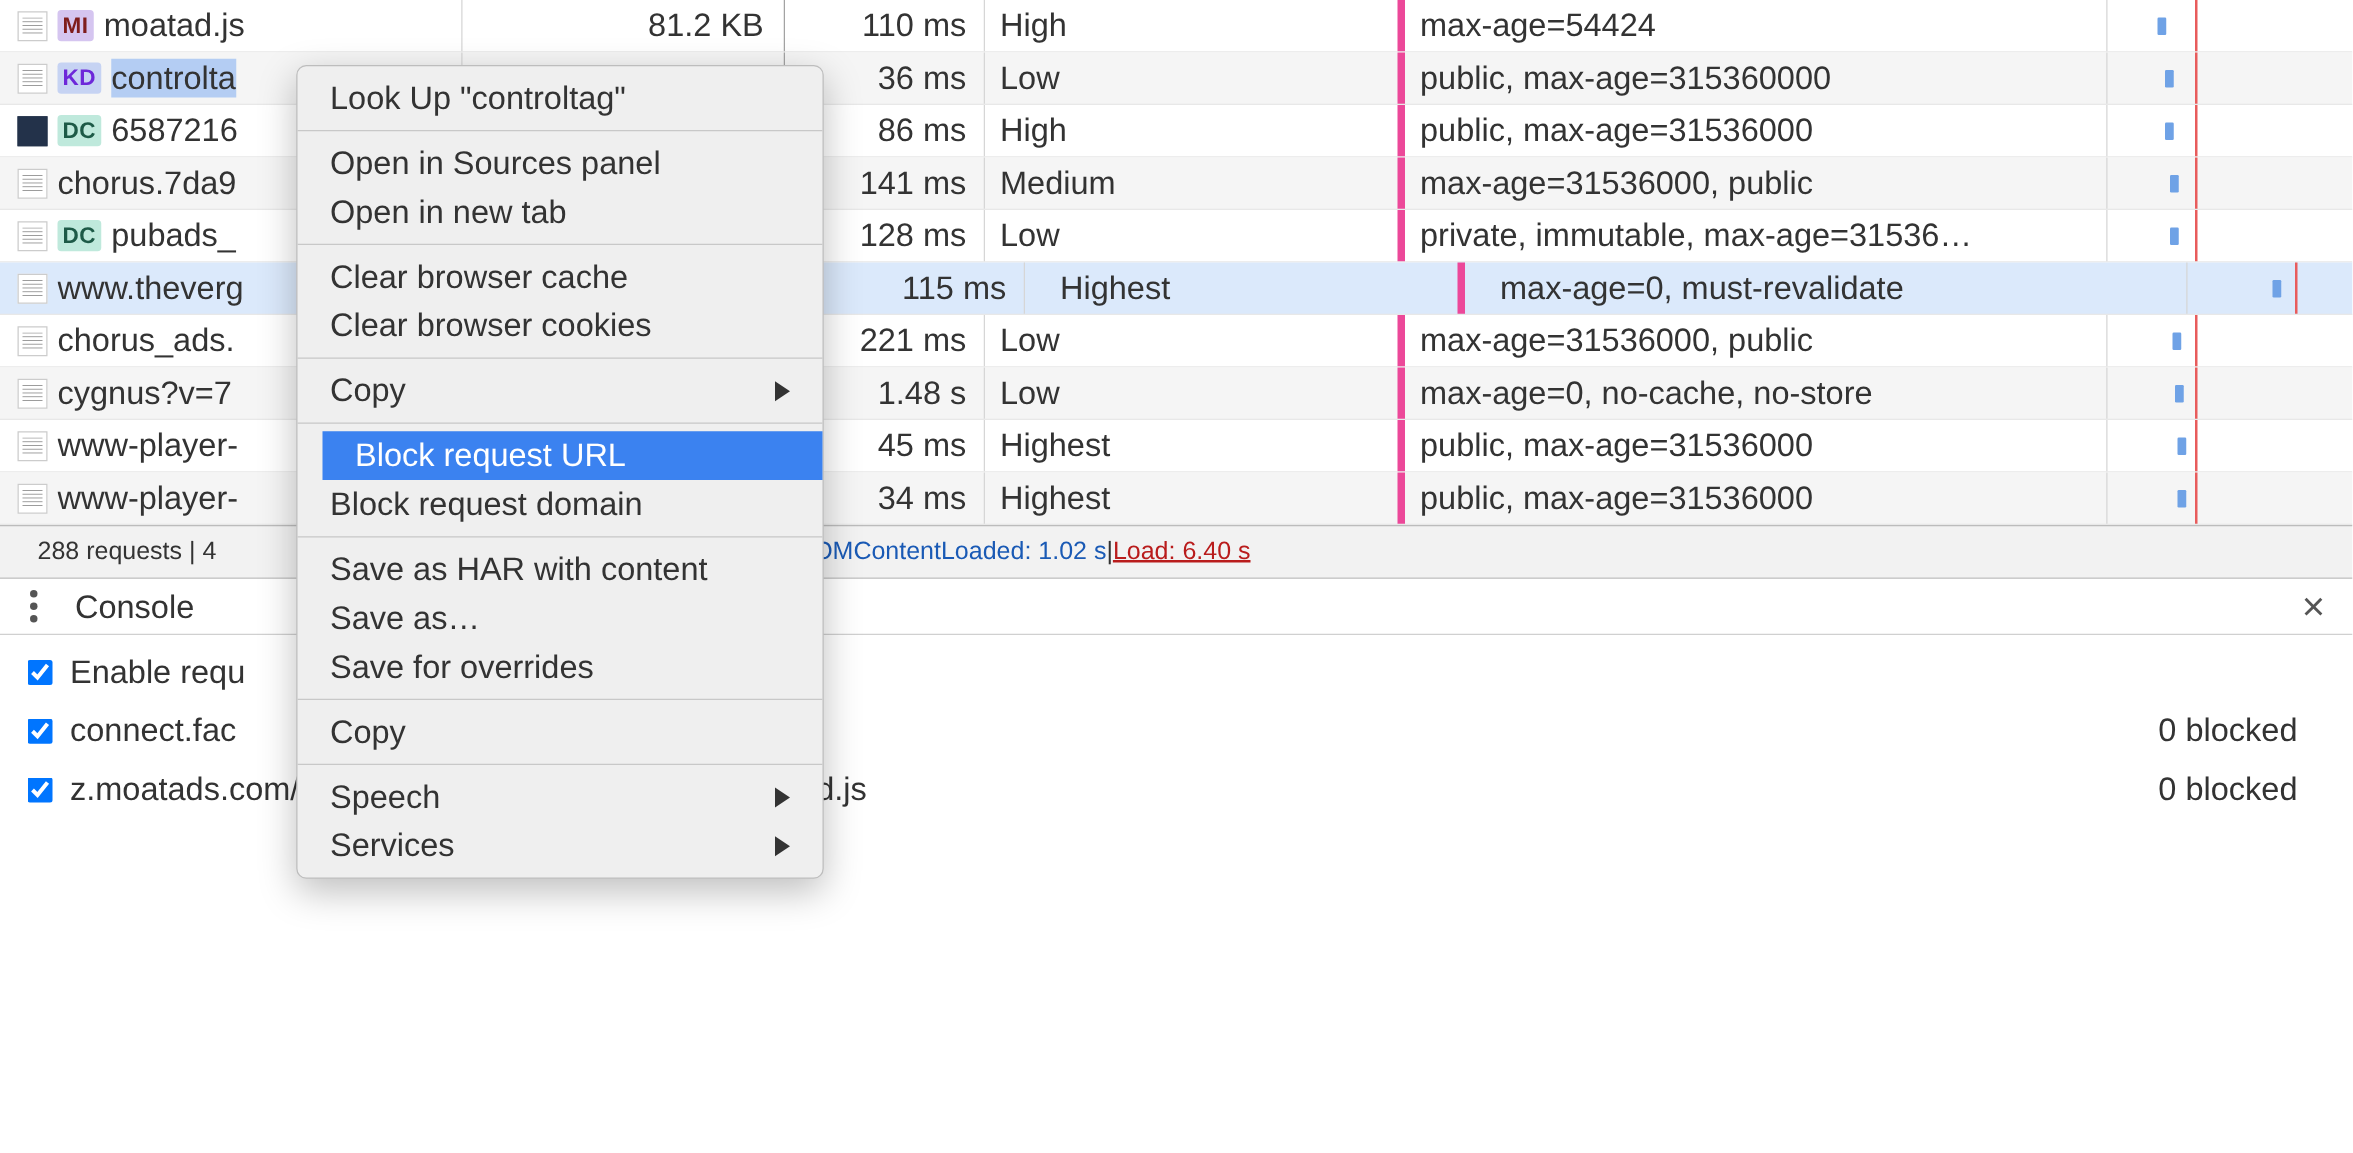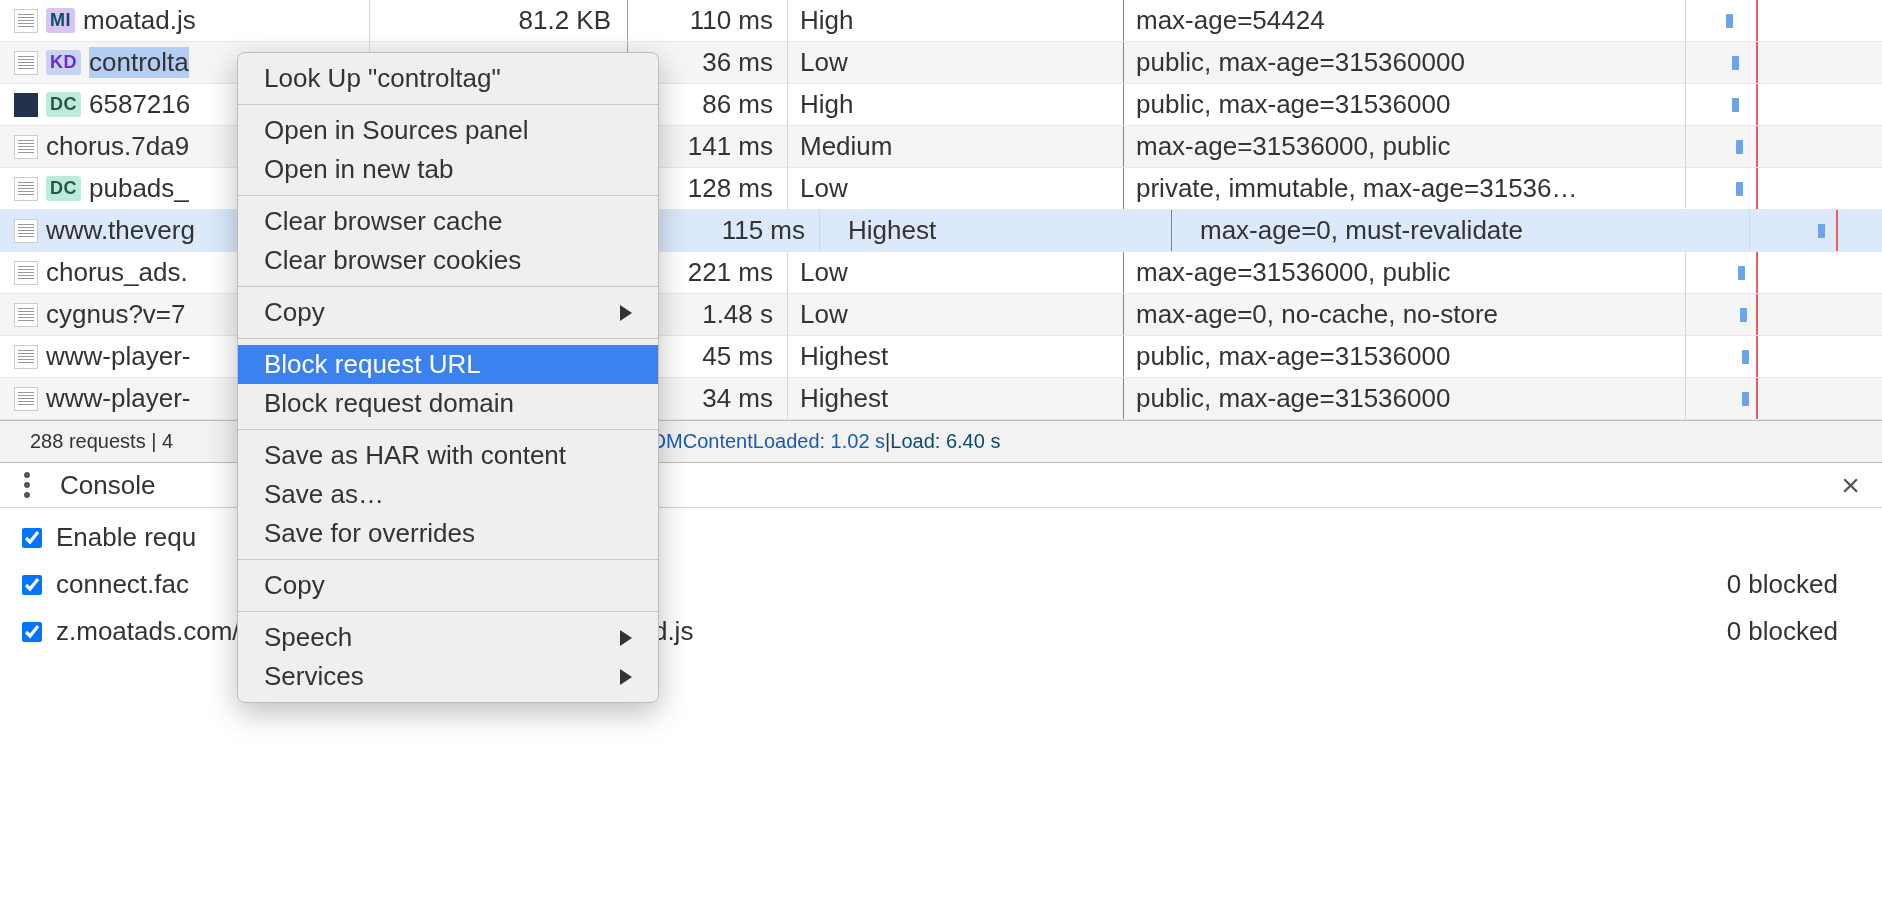--- a/index.html
+++ b/index.html
@@ -53,21 +53,21 @@
       padding-right: 14px;
       border-right: 1px solid #d6d6d6;
       height: 100%;
       display: flex;
       align-items: center;
       justify-content: flex-end;
     }
     .col-priority {
       width: 336px;
       padding-left: 12px;
-      border-right: 1px solid #ec4899;
+      border-right: 6px solid #ec4899;
       height: 100%;
       display: flex;
       align-items: center;
     }
     .col-cache {
       width: 562px;
       padding-left: 12px;
       border-right: 1px solid #d6d6d6;
       height: 100%;
       display: flex;
@@ -114,39 +114,39 @@
       background: linear-gradient(#999 1px, transparent 1px) 0 0 / 100% 3px;
     }
     .badge {
       font-size: 18px;
       font-weight: 600;
       padding: 2px 4px;
       border-radius: 3px;
       letter-spacing: 0.5px;
       flex-shrink: 0;
     }
-    .badge.mi { background: #d5c5f0; color: #0c4a6e; }
+    .badge.mi { background: #d5c5f0; color: #7f1d1d; }
     .badge.kd { background: #c6d3f3; color: #6d28d9; }
     .badge.dc { background: #bfe9dc; color: #1d5a47; }
     .name-text { overflow: hidden; text-overflow: ellipsis; white-space: nowrap; }
     .name-text.sel { background: #b4cdf3; }
 
     .summary-bar {
       height: 42px;
       border-top: 1px solid #bcbcbc;
       background: #f2f2f2;
       display: flex;
       align-items: center;
       padding: 0 30px;
       font-size: 20px;
       gap: 0;
     }
     .summary-part { white-space: nowrap; }
     .summary-dcl { color: #1a5ab5; }
-    .summary-load { color: #0c4a6e; }
+    .summary-load { color: #b91c1c; text-decoration: underline; }
 
     .drawer-tabs {
       height: 46px;
       border-top: 1px solid #bcbcbc;
       border-bottom: 1px solid #d0d0d0;
       display: flex;
       align-items: center;
       padding-left: 18px;
       gap: 24px;
       position: relative;
@@ -205,20 +205,21 @@
     .menu-item {
       padding: 4px 26px;
       display: flex;
       align-items: center;
       justify-content: space-between;
       cursor: default;
     }
     .menu-item.highlight {
       background: #3b82f0;
       color: #fff;
+      margin-left: 20px;
     }
     .menu-sep {
       height: 1px;
       background: #c8c8c8;
       margin: 6px 0;
     }
     .chevron-right {
       width: 0; height: 0;
       border-top: 8px solid transparent;
       border-bottom: 8px solid transparent;

